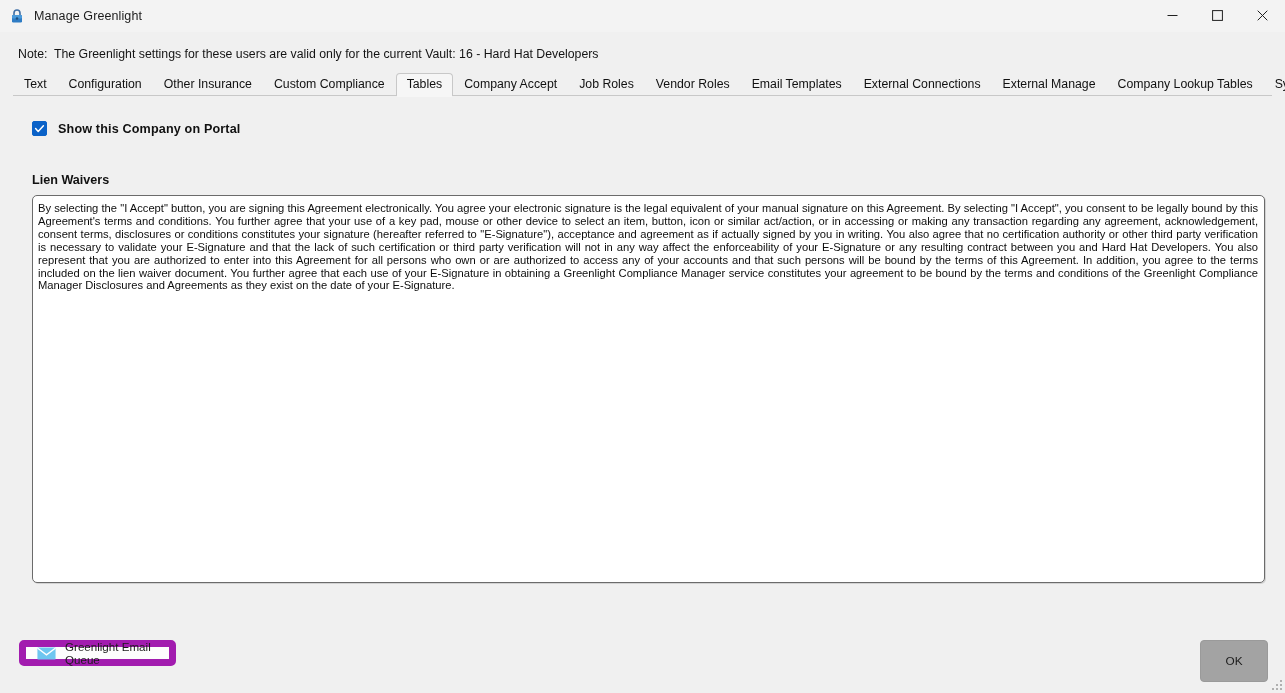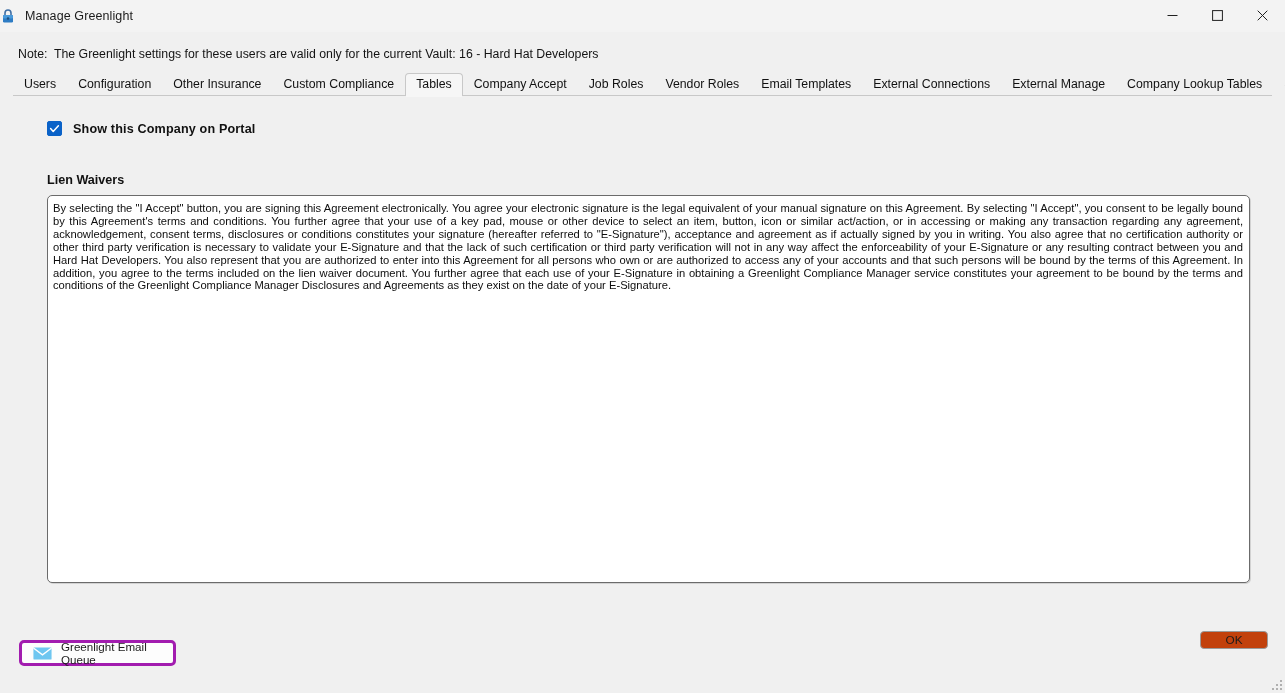--- a/index.html
+++ b/index.html
@@ -22,20 +22,21 @@
     height: 31px;
     background: #f3f3f3;
     display: flex;
     align-items: center;
     position: relative;
     border-bottom: 1px solid #f3f3f3;
   }
   .titlebar-left {
     display: flex;
     align-items: center;
+    padding-left: 9px;
     gap: 9px;
   }
   .app-icon {
     width: 16px;
     height: 16px;
     display: block;
   }
   .title-text {
     font-size: 12.5px;
     color: #1b1b1b;
@@ -103,21 +104,21 @@
   .tab.selected::after {
     content: "";
     position: absolute;
     left: 0; right: 0; bottom: -1px;
     height: 1px;
     background: #f6f6f6;
   }
 
   
   .content {
-    padding: 0 28px;
+    padding: 0 13px;
   }
   .checkbox-row {
     display: flex;
     align-items: center;
     gap: 11px;
     margin-top: 25px;
     padding-left: 19px;
   }
   .cb {
     width: 15px;
@@ -187,40 +188,40 @@
     bottom: 0;
     height: 62px;
   }
   .btn-emailqueue {
     position: absolute;
     left: 19px;
     top: 9px;
     width: 157px;
     height: 26px;
     background: #fdfdfd;
-    border: 3px solid #a21caf;
+    border: 7px solid #a21caf;
     border-radius: 5px;
     display: flex;
     align-items: center;
     gap: 9px;
     padding-left: 11px;
     box-sizing: border-box;
     cursor: default;
     font-size: 11.6px;
     color: #1b1b1b;
   }
   .envelope { width: 19px; height: 13px; display: block; flex: none; }
 
   .btn-ok {
     position: absolute;
     right: 17px;
-    top: 0;
+    top: 9px;
     width: 68px;
-    height: 18px;
-    background: #c2410c;
+    height: 42px;
+    background: #a3a3a3;
     border: 1px solid #9a9a9a;
     border-radius: 4px;
     display: flex;
     align-items: center;
     justify-content: center;
     font-size: 11.8px;
     color: #1b1b1b;
     box-sizing: border-box;
     cursor: default;
   }
@@ -271,21 +272,21 @@
         </svg>
     </div>
   </div>
 </div>
 
 <div class="note-row">
   <span class="note-text">Note:  The Greenlight settings for these users are valid only for the current Vault: 16 - Hard Hat Developers</span>
 </div>
 
 <div class="tabstrip">
-  <div class="tab">Users</div>
+  <div class="tab">Text</div>
   <div class="tab">Configuration</div>
   <div class="tab">Other Insurance</div>
   <div class="tab">Custom Compliance</div>
   <div class="tab selected">Tables</div>
   <div class="tab">Company Accept</div>
   <div class="tab">Job Roles</div>
   <div class="tab">Vendor Roles</div>
   <div class="tab">Email Templates</div>
   <div class="tab">External Connections</div>
   <div class="tab">External Manage</div>

